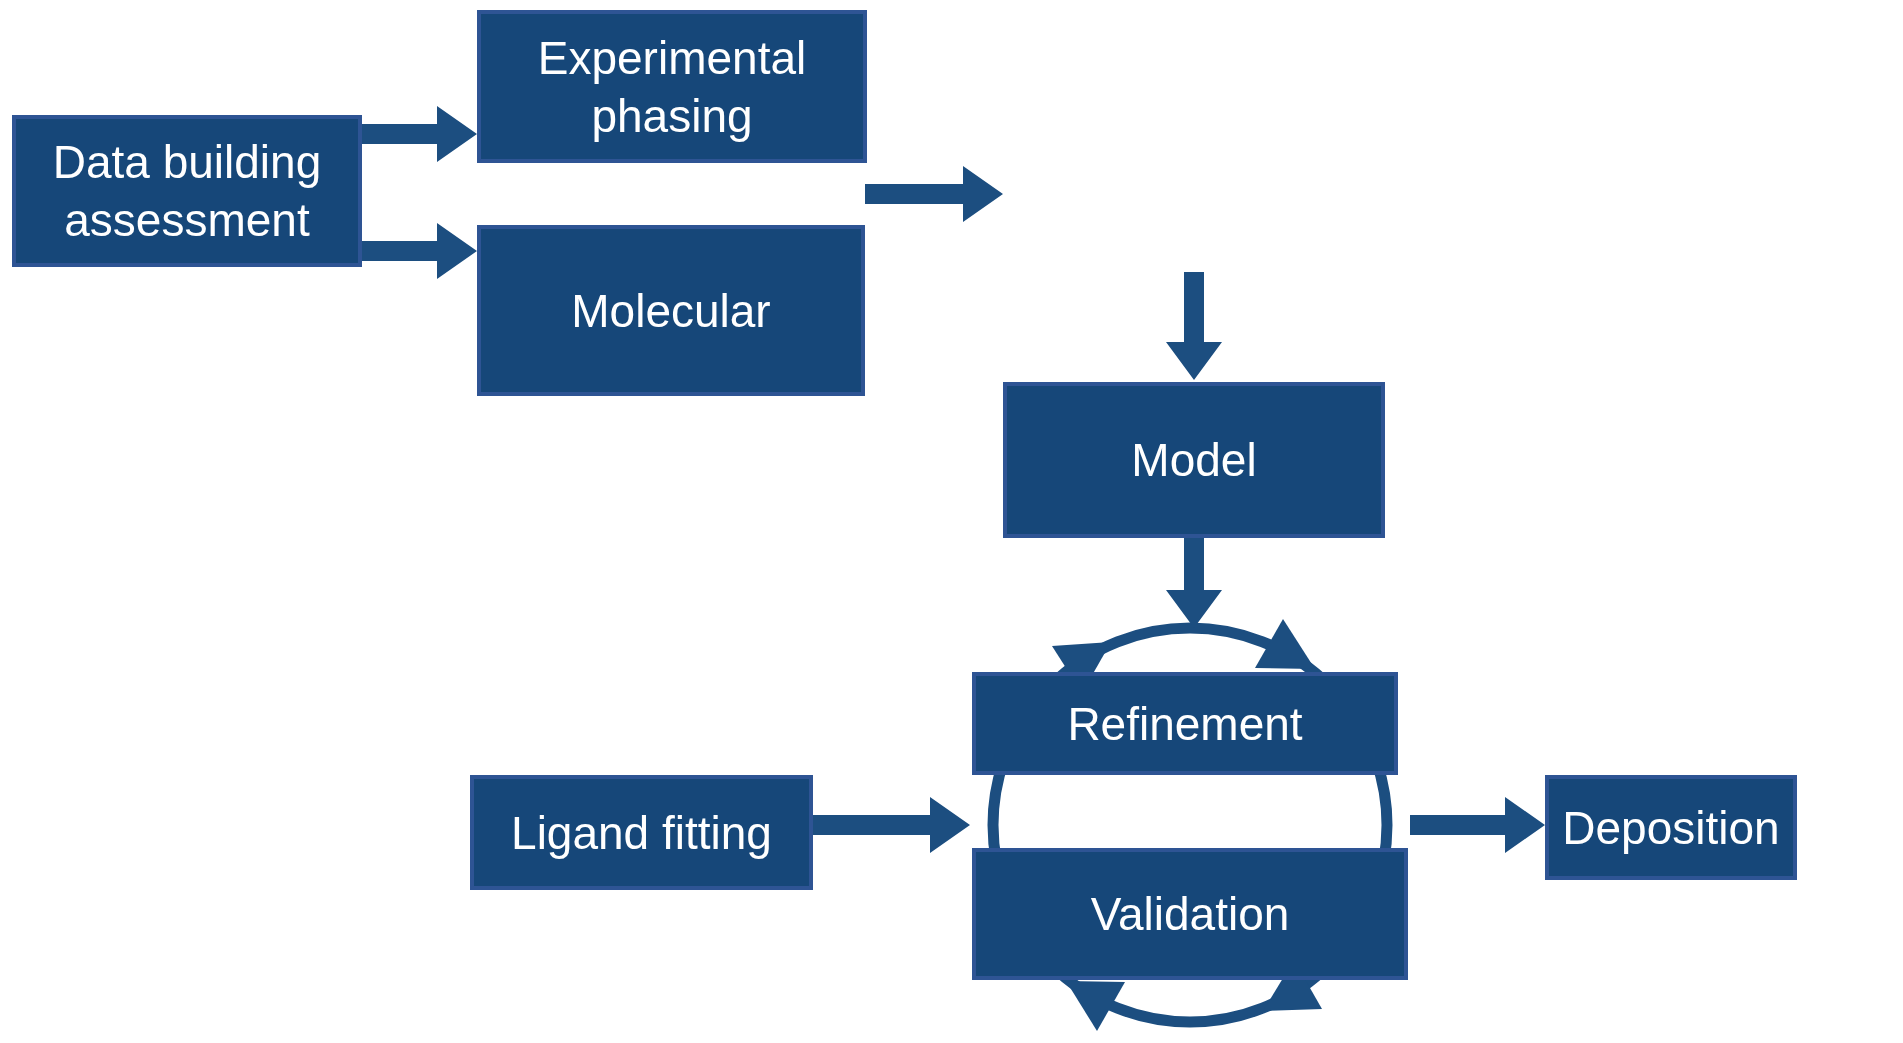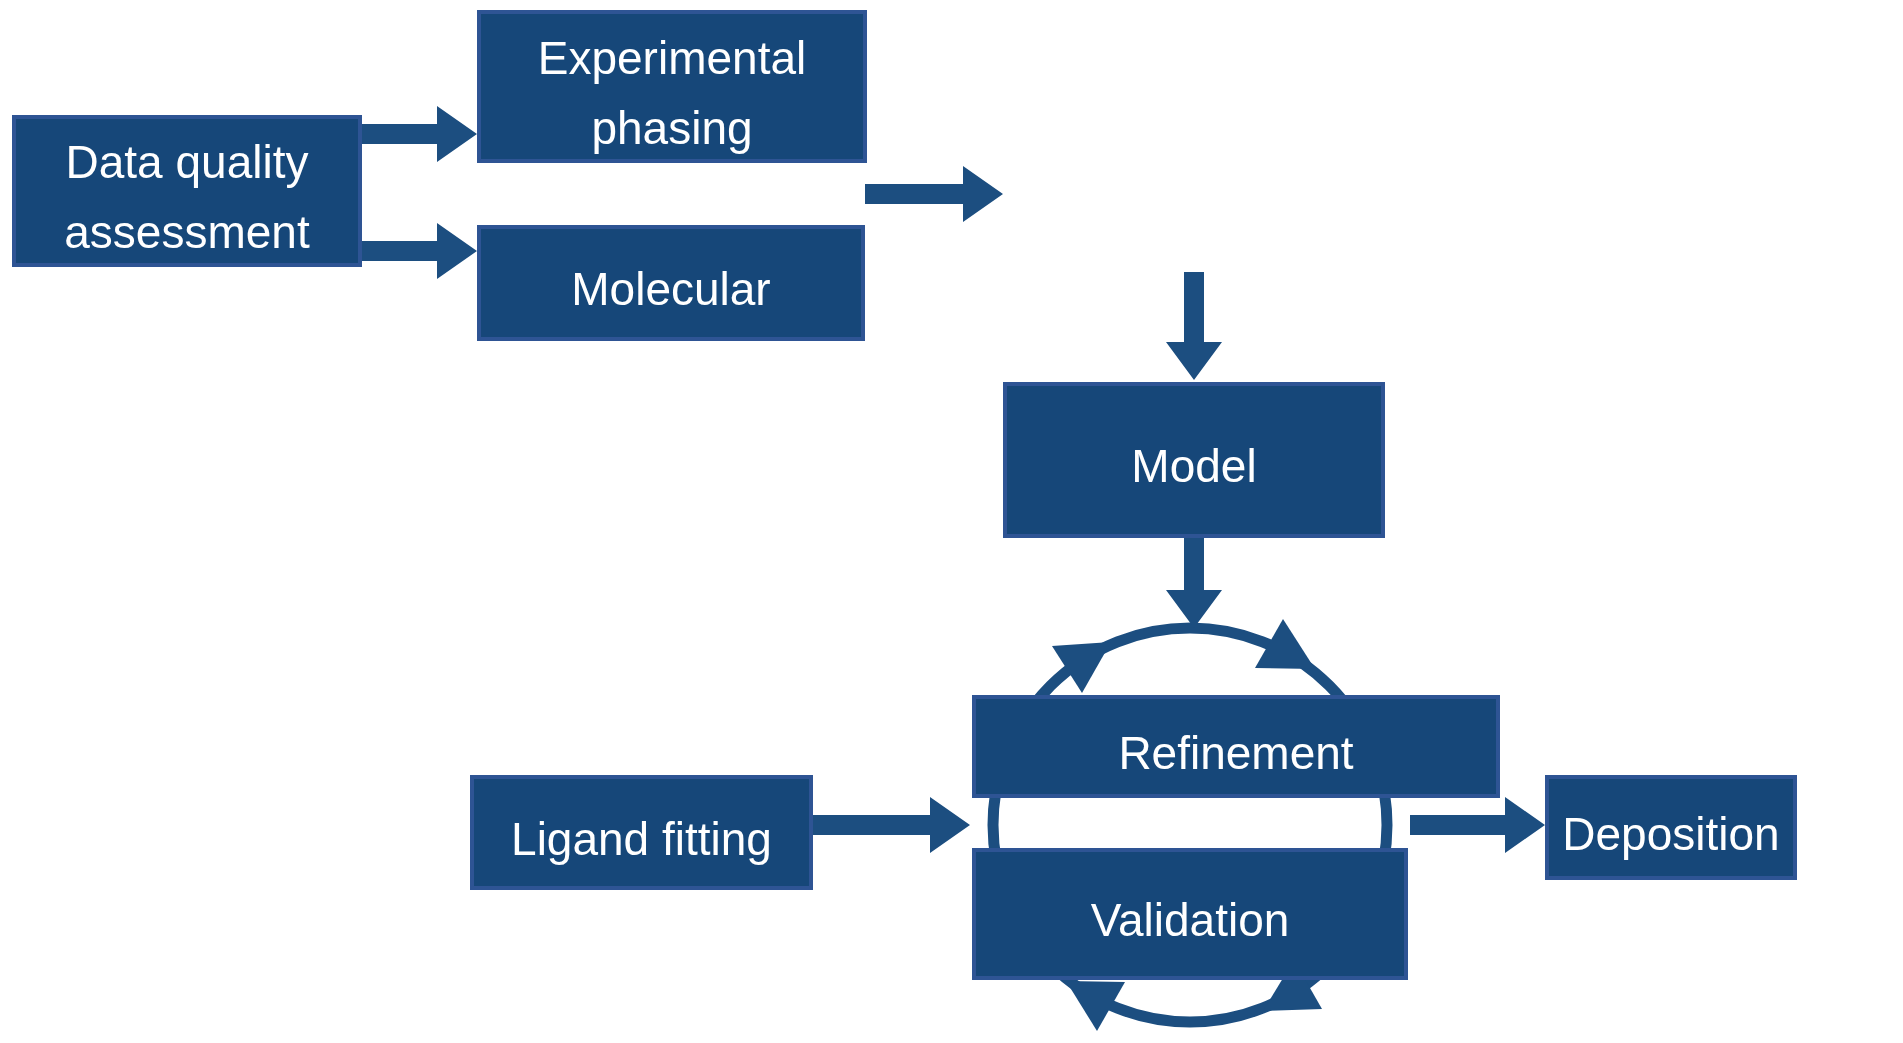--- a/index.html
+++ b/index.html
@@ -25,28 +25,28 @@
     position:absolute;
     background:var(--box-fill);
     border:4px solid var(--box-border);
     color:var(--text);
     display:flex;flex-direction:column;
     align-items:center;justify-content:center;
     text-align:center;
     font-size:46px;line-height:58px;
     z-index:2;
   }
-  .node span{display:block;white-space:nowrap;margin-top:12px;}
+  .node span{display:block;white-space:nowrap;}
   
   .n-dq {left:12px;  top:115px; width:350px; height:152px;}
   .n-ep {left:477px; top:10px;  width:390px; height:153px;}
-  .n-mr {left:477px; top:225px; width:388px; height:116px;}
+  .n-mr {left:477px; top:225px; width:388px; height:171px;}
   .n-dm {left:1003px;top:115px; width:382px; height:157px;}
   .n-mb {left:1003px;top:382px; width:382px; height:156px;}
-  .n-rf {left:972px; top:695px; width:528px; height:103px;}
+  .n-rf {left:972px; top:672px; width:426px; height:103px;}
   .n-vl {left:972px; top:848px; width:436px; height:132px;}
   .n-lf {left:470px; top:775px; width:343px; height:115px;}
   .n-dp {left:1545px;top:775px; width:252px; height:105px;}
 </style>
 </head>
 <body>
 
 <div class="stage">
 
   <svg class="layer" viewBox="0 0 1903 1043" xmlns="http://www.w3.org/2000/svg">
@@ -60,21 +60,21 @@
     <path class="arrow" d="M362,124 H437 V106 L477,134 L437,162 V144 H362 Z"></path>
     <path class="arrow" d="M362,241 H437 V223 L477,251 L437,279 V261 H362 Z"></path>
     <path class="arrow" d="M865,184 H963 V166 L1003,194 L963,222 V204 H865 Z"></path>
     <path class="arrow" d="M1184,272 V342 H1166 L1194,380 L1222,342 H1204 V272 Z"></path>
     <path class="arrow" d="M1184,538 V590 H1166 L1194,628 L1222,590 H1204 V538 Z"></path>
     <path class="arrow" d="M813,815 H930 V797 L970,825 L930,853 V835 H813 Z"></path>
     <path class="arrow" d="M1410,815 H1505 V797 L1545,825 L1505,853 V835 H1410 Z"></path>
   </svg>
 
   <div class="node n-dq">
-    <span>Data quality</span>
+    <span>Data building</span>
     <span>assessment</span>
   </div>
 
   <div class="node n-ep">
     <span>Experimental</span>
     <span>phasing</span>
   </div>
 
   <div class="node n-mr">
     <span>Molecular</span>

